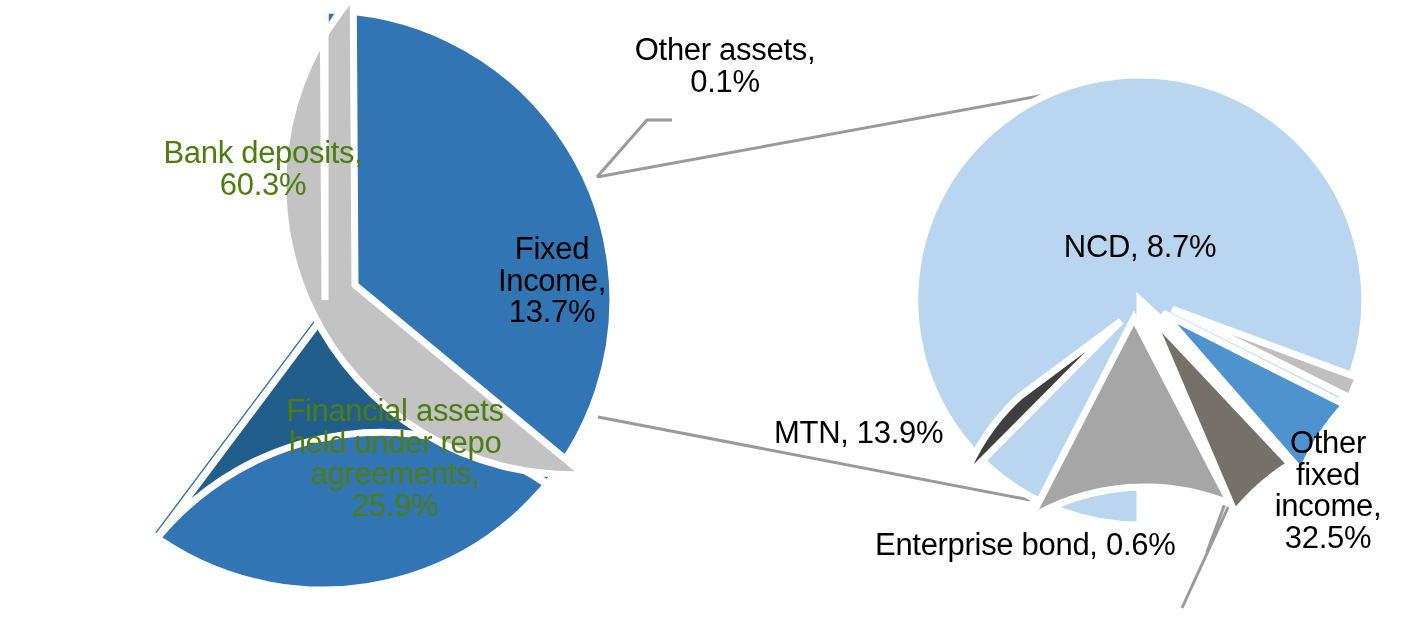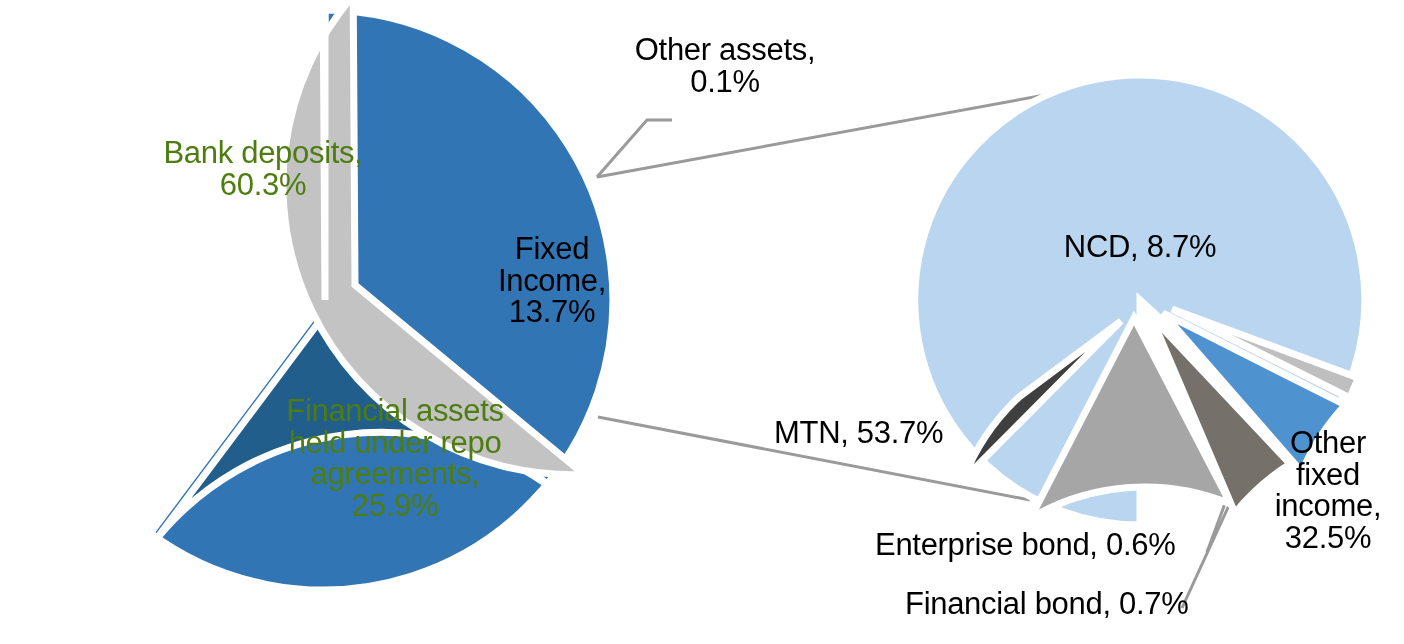--- a/index.html
+++ b/index.html
@@ -106,25 +106,24 @@
 
   <div class="lbl center" style="left:472px; top:233px; width:160px;">Fixed
 Income,
 13.7%</div>
 
   <div class="lbl center" style="left:610px; top:34px; width:230px;">Other assets,
 0.1%</div>
 
   <div class="lbl center" style="left:1035px; top:185px; width:210px;margin-top:46px;">NCD, 8.7%</div>
 
-  <div class="lbl left" style="left:774px; top:417px; width:200px;">MTN, 53.7%</div>
+  <div class="lbl left" style="left:774px; top:417px; width:200px;">MTN, 13.9%</div>
 
 
   <div class="lbl left" style="left:875px; top:529px; width:350px;">Enterprise bond, 0.6%</div>
 
-  <div class="lbl left" style="left:905px; top:588px; width:350px;">Financial bond, 0.7%</div>
 
   <div class="lbl center" style="left:1258px; top:427px; width:140px;">Other
 fixed
 income,
 32.5%</div>
 
 </div>
 
 </body></html>

